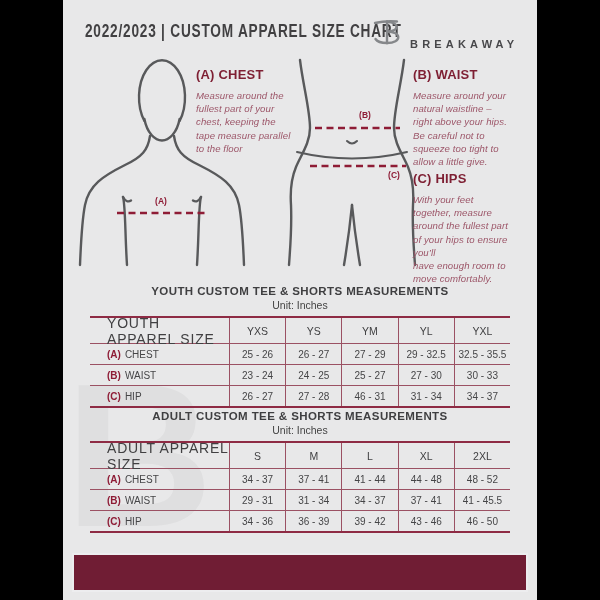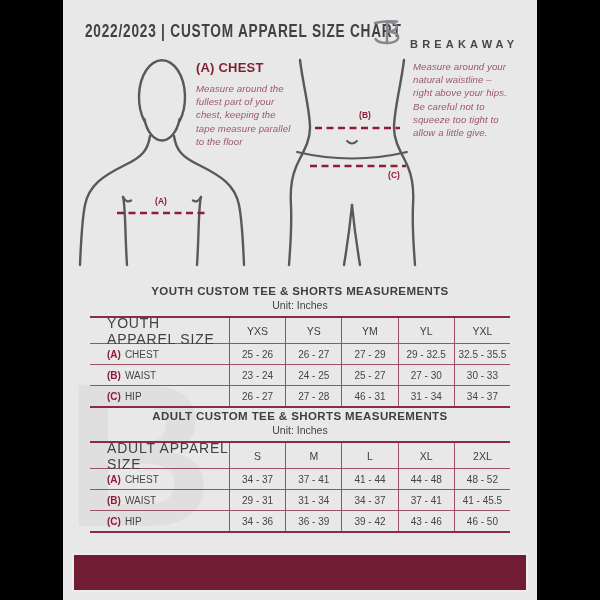--- a/index.html
+++ b/index.html
@@ -15,21 +15,21 @@
     font-size:11px; letter-spacing:4.2px; white-space:nowrap;margin-top:11px;}
   .logo{position:absolute; left:310px; top:15px; width:32px; height:34px;}
 
   
   .figures{position:absolute; left:0; top:55px; width:474px; height:215px;}
   .meas-label{position:absolute; width:26px; text-align:center; color:#8e1c36;
     font-weight:bold; font-size:8.5px;}
 
   
   .instr{position:absolute; width:122px;}
-  .instr h3{margin:0 0 7px 0; color:#7e1f33; font-size:13px; letter-spacing:0.2px;}
+  .instr h3{margin:7px 0 7px 0; color:#7e1f33; font-size:13px; letter-spacing:0.2px;}
   .instr p{margin:0; color:#9c5568; font-size:9.6px; font-style:italic; line-height:1.38;
     white-space:pre-line; letter-spacing:0.1px;}
 
   
   .tbl-block{position:absolute; left:27px; width:420px;}
   .tbl-title{text-align:center; color:#3f3f41; font-weight:bold; font-size:11.5px; letter-spacing:0.4px;}
   .tbl-unit{text-align:center; color:#444; font-size:10.5px; margin-top:2px;}
   .t-grid{margin-top:5px; border-top:2px solid #8e2b44;}
   .t-row{display:grid; grid-template-columns:139px repeat(5,1fr); border-bottom:1.5px solid #9b5163;}
   .t-row.last{border-bottom:2px solid #8e2b44;}
@@ -94,26 +94,37 @@
 
     <div class="instr" style="left:133px; top:60px;">
       <h3>(A) CHEST</h3>
       <p>Measure around the
 fullest part of your
 chest, keeping the
 tape measure parallel
 to the floor</p>
     </div>
     <div class="instr" style="left:350px; top:60px;">
+      <h3>(B) WAIST</h3>
       <p>Measure around your
 natural waistline –
 right above your hips.
 Be careful not to
 squeeze too tight to
 allow a little give.</p>
+    </div>
+    <div class="instr" style="left:350px; top:164px;">
+      <h3>(C) HIPS</h3>
+      <p>With your feet
+together, measure
+around the fullest part
+of your hips to ensure
+you’ll
+have enough room to
+move comfortably.</p>
     </div>
 
     <div class="watermark">B</div>
 
     <div class="tbl-block" style="top:267px;margin-top:18px;">
       <div class="tbl-title">YOUTH CUSTOM TEE &amp; SHORTS MEASUREMENTS</div>
       <div class="tbl-unit">Unit: Inches</div>
       <div class="t-grid">
           <div class="t-row head">
             <div class="t-cell lbl">YOUTH APPAREL SIZE</div>

